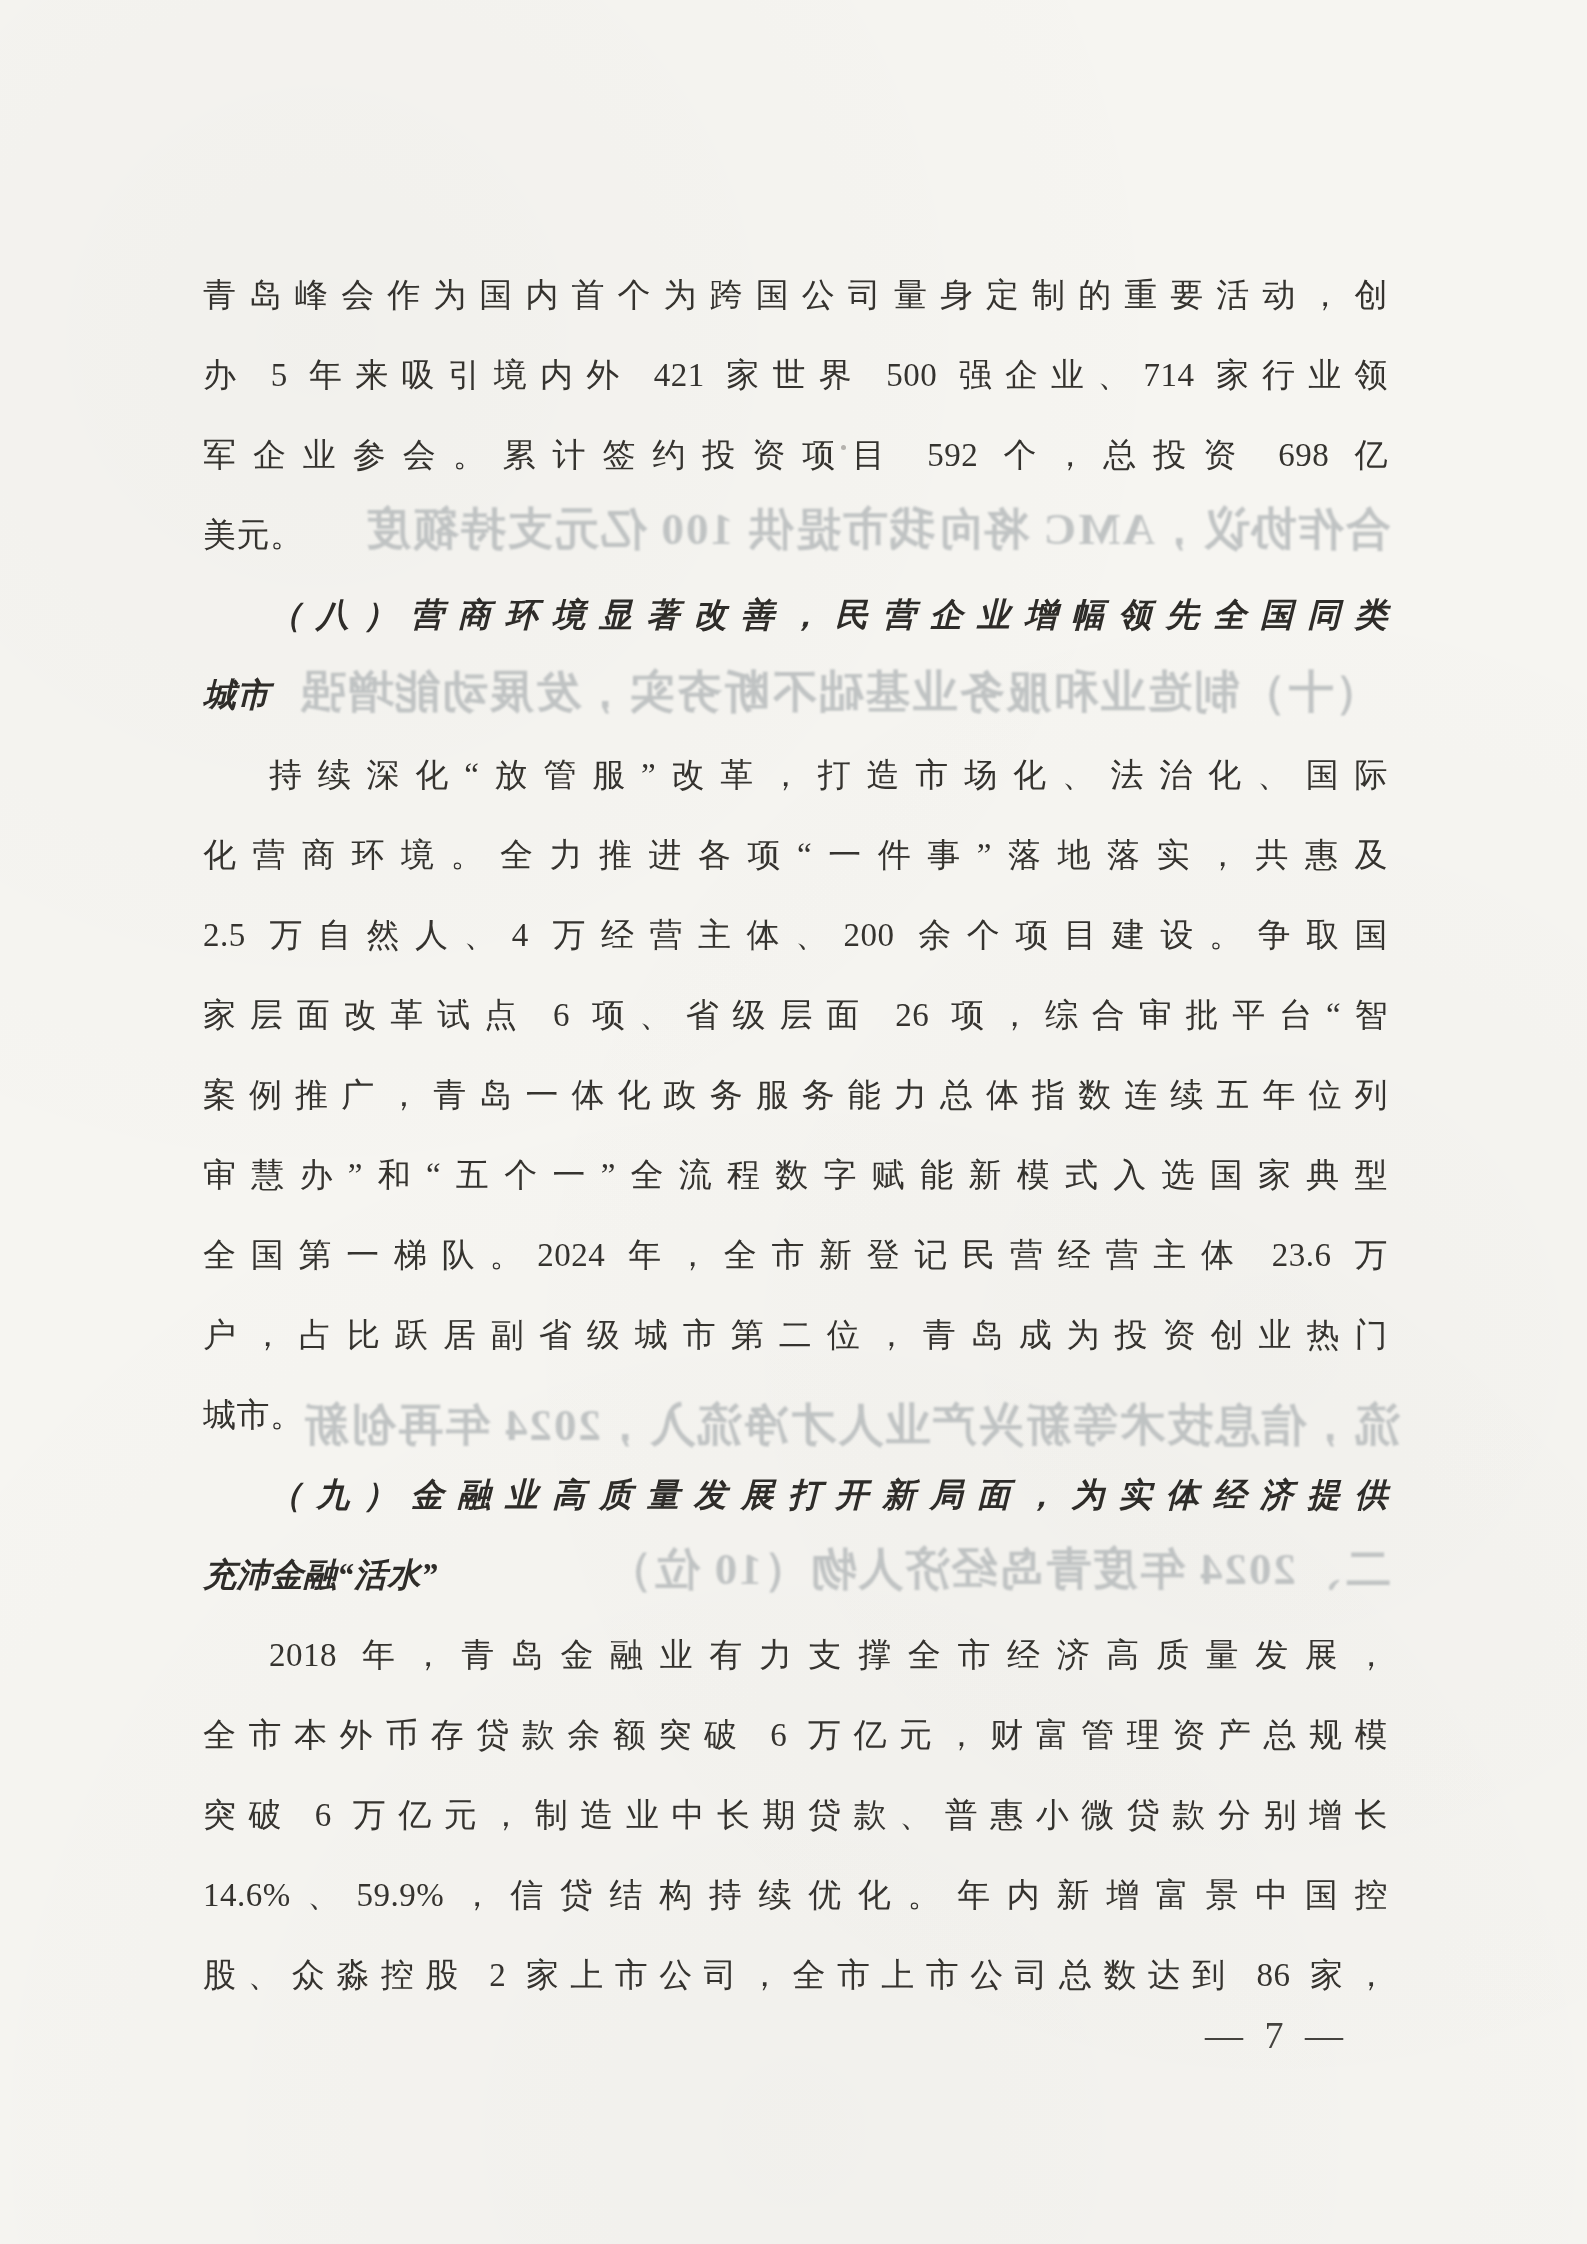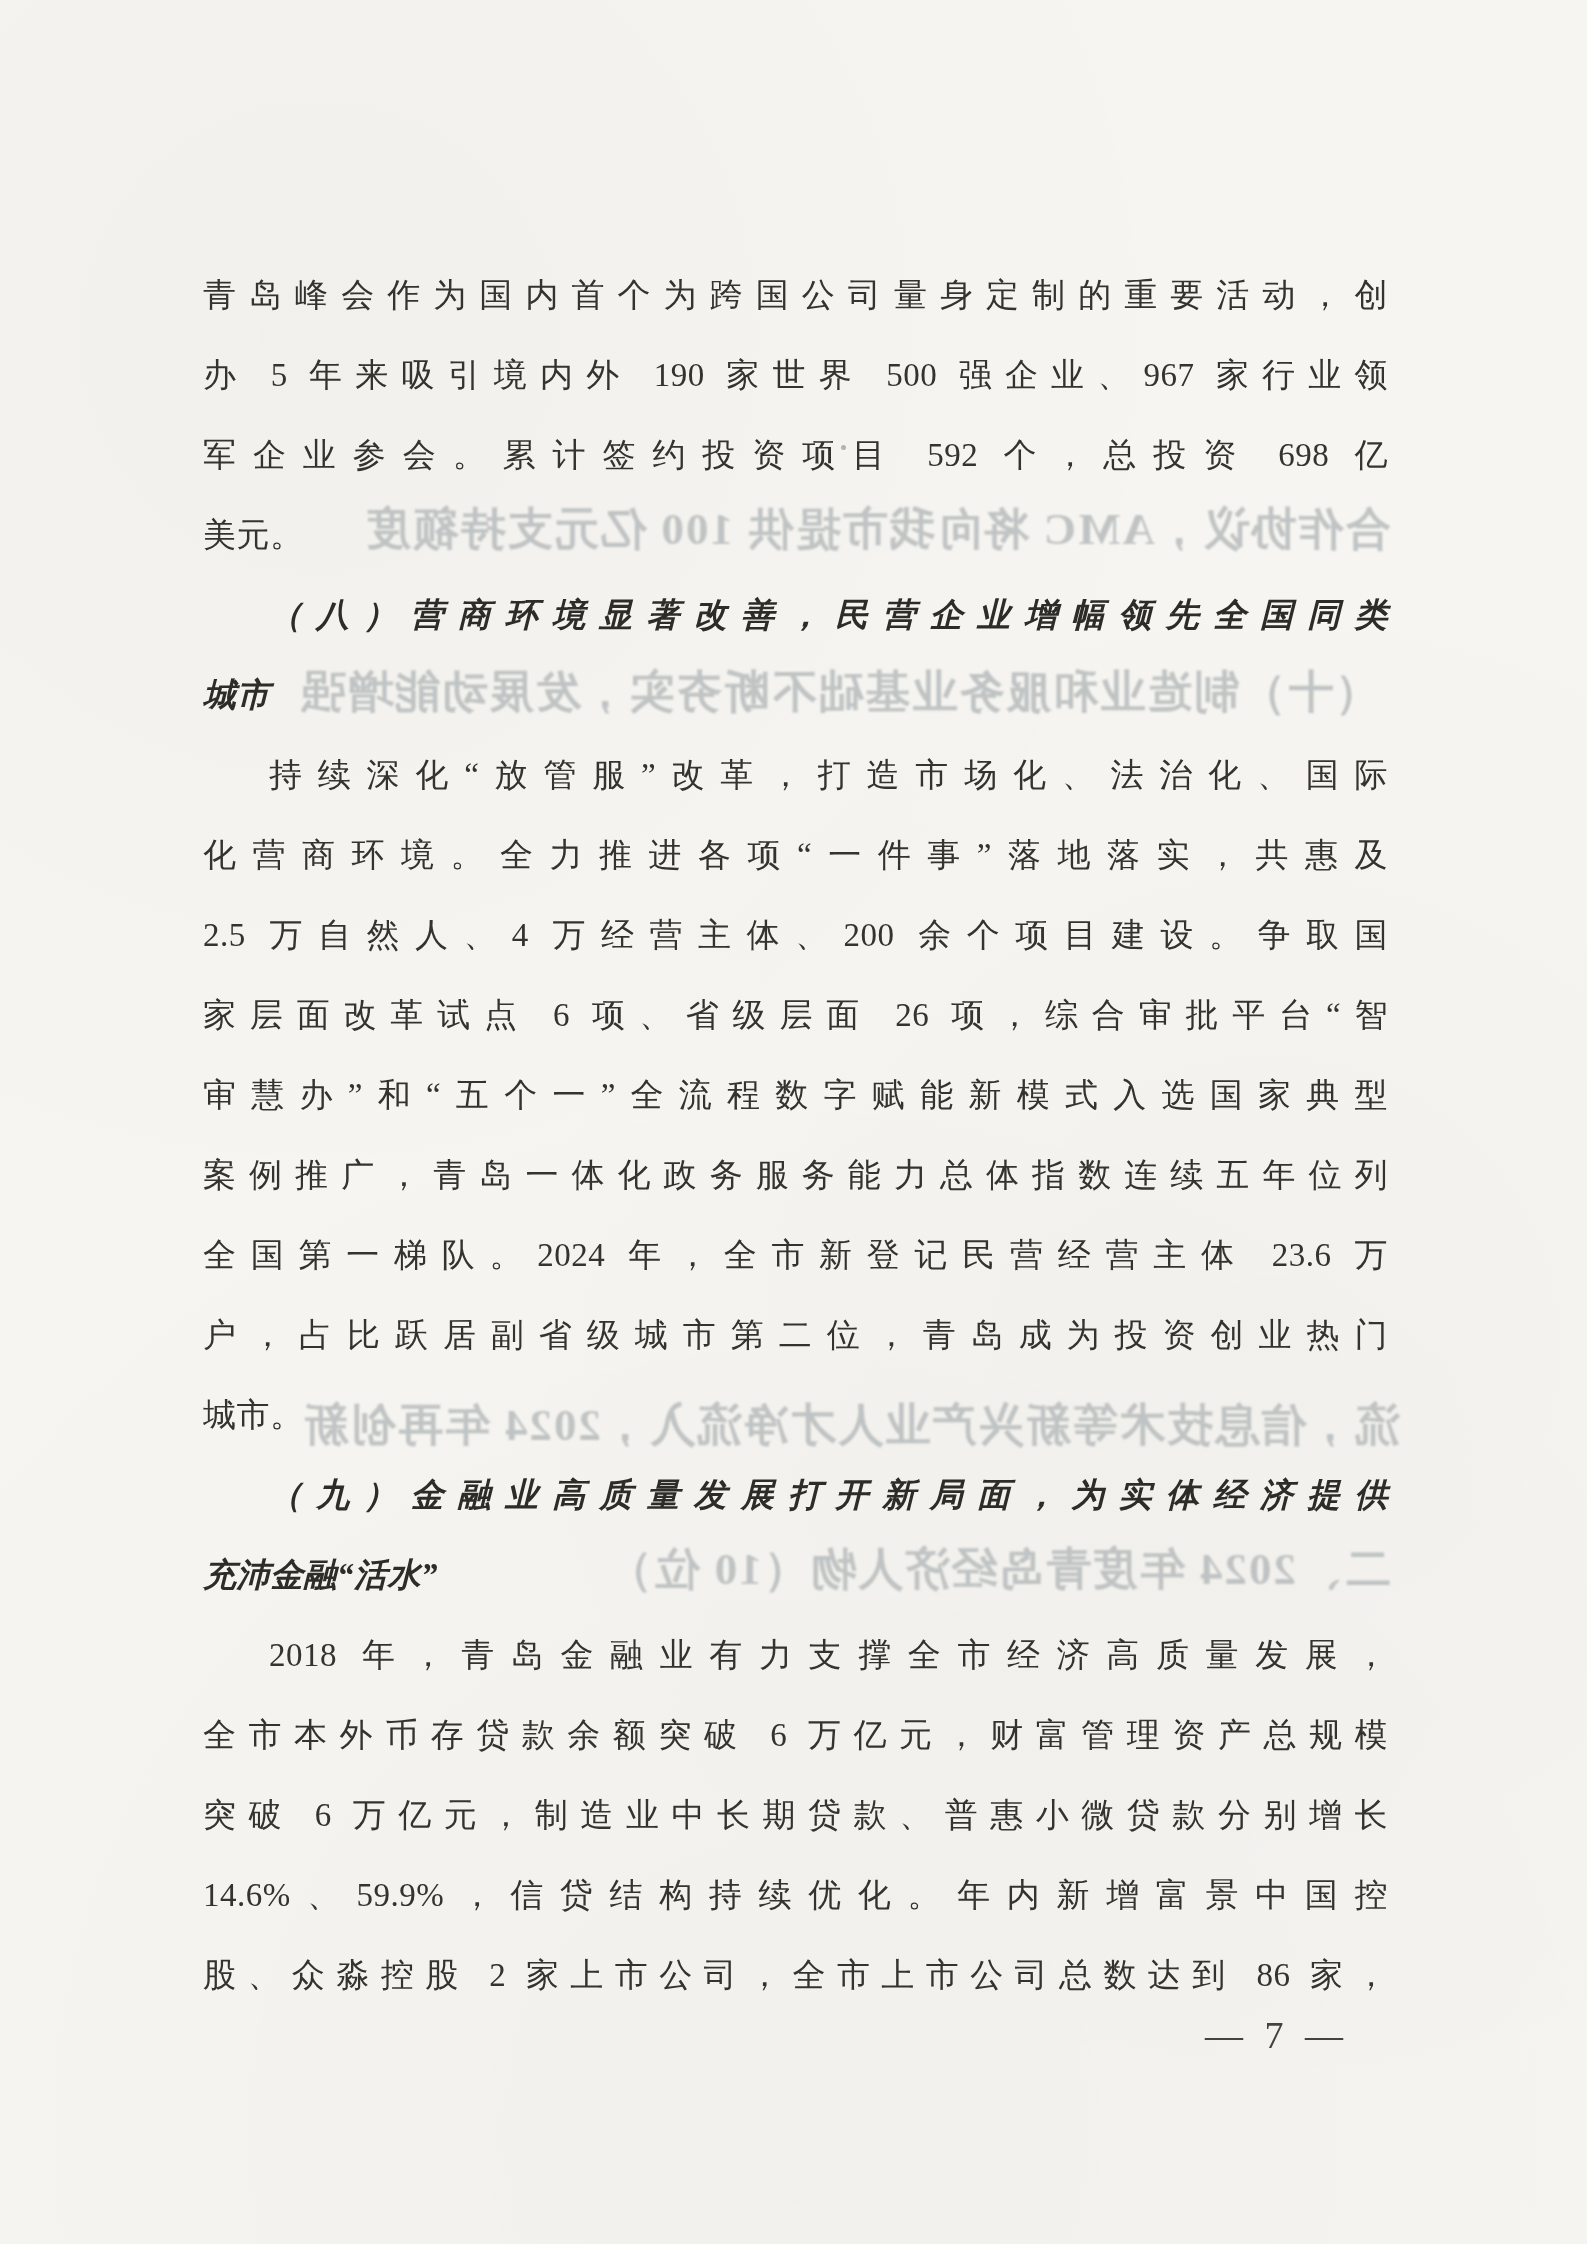--- a/index.html
+++ b/index.html
@@ -91,31 +91,31 @@
 
   <div id="ghost-layer">
       <div class="ghost" style="left: 340px; top: 502px; width: 1050px;">合作协议，AMC 将向我市提供 100 亿元支持额度</div>
       <div class="ghost" style="left: 300px; top: 665px; width: 1080px;">（十）制造业和服务业基础不断夯实，发展动能增强</div>
       <div class="ghost" style="left: 305px; top: 1398px; width: 1095px;">流，信息技术等新兴产业人才净流入，2024 年再创新高</div>
       <div class="ghost" style="left: 460px; top: 1542px; width: 930px;">二、2024 年度青岛经济人物（10 位）</div>
     </div>
 
   <div class="text-block" id="doc-lines">
       <div class="line fill">青岛峰会作为国内首个为跨国公司量身定制的重要活动，创</div>
-      <div class="line fill">办 5 年来吸引境内外 190 家世界 500 强企业、967 家行业领</div>
+      <div class="line fill">办 5 年来吸引境内外 421 家世界 500 强企业、714 家行业领</div>
       <div class="line fill">军企业参会。累计签约投资项目 592 个，总投资 698 亿</div>
       <div class="line">美元。</div>
       <div class="line heading indent fill">（八）营商环境显著改善，民营企业增幅领先全国同类</div>
       <div class="line heading">城市</div>
       <div class="line indent fill">持续深化“放管服”改革，打造市场化、法治化、国际</div>
       <div class="line fill">化营商环境。全力推进各项“一件事”落地落实，共惠及</div>
       <div class="line fill">2.5 万自然人、4 万经营主体、200 余个项目建设。争取国</div>
       <div class="line fill">家层面改革试点 6 项、省级层面 26 项，综合审批平台“智</div>
+      <div class="line fill">案例推广，青岛一体化政务服务能力总体指数连续五年位列</div>
       <div class="line fill">审慧办”和“五个一”全流程数字赋能新模式入选国家典型</div>
-      <div class="line fill">案例推广，青岛一体化政务服务能力总体指数连续五年位列</div>
       <div class="line fill">全国第一梯队。2024 年，全市新登记民营经营主体 23.6 万</div>
       <div class="line fill">户，占比跃居副省级城市第二位，青岛成为投资创业热门</div>
       <div class="line">城市。</div>
       <div class="line heading indent fill">（九）金融业高质量发展打开新局面，为实体经济提供</div>
       <div class="line heading">充沛金融“活水”</div>
       <div class="line indent fill">2018 年，青岛金融业有力支撑全市经济高质量发展，</div>
       <div class="line fill">全市本外币存贷款余额突破 6 万亿元，财富管理资产总规模</div>
       <div class="line fill">突破 6 万亿元，制造业中长期贷款、普惠小微贷款分别增长</div>
       <div class="line fill">14.6%、59.9%，信贷结构持续优化。年内新增富景中国控</div>
       <div class="line fill">股、众淼控股 2 家上市公司，全市上市公司总数达到 86 家，</div>

